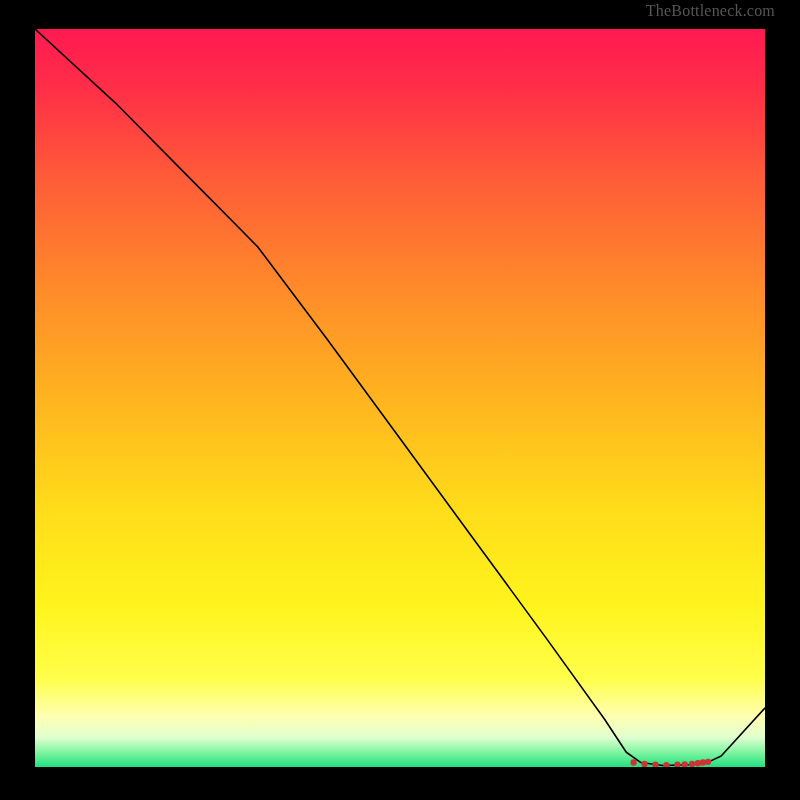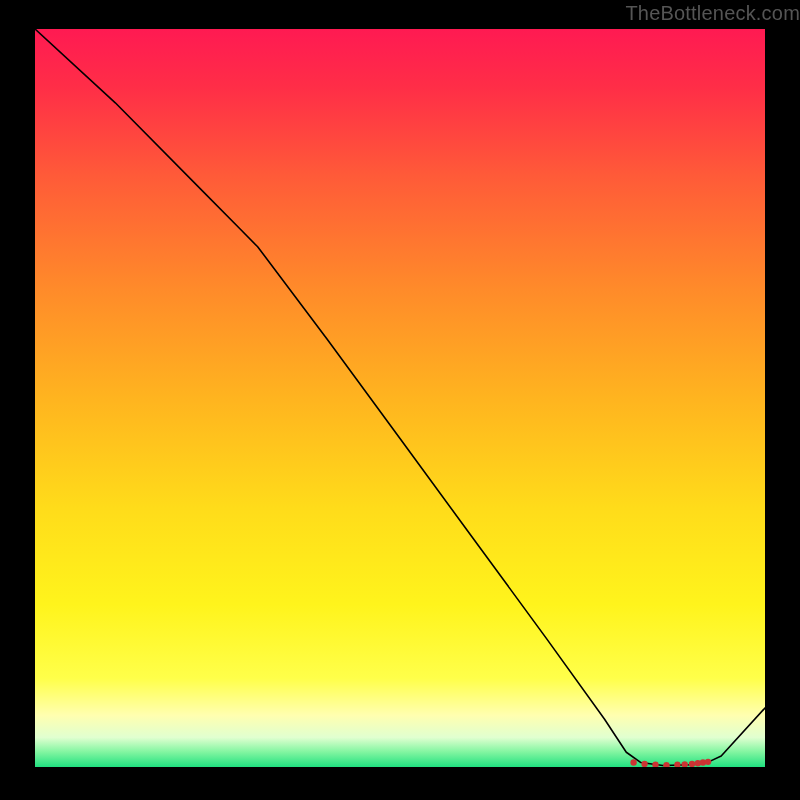--- a/index.html
+++ b/index.html
@@ -13,24 +13,24 @@
   }
   .container {
     position: relative;
     width: 800px;
     height: 800px;
     background: #000;
   }
   .attribution {
     position: absolute;
     top: 2px;
-    right: 0;
+    right: 25px;
     color: #555;
-    font-size: 20px;
-    font-family: Liberation Sans, sans-serif;
+    font-size: 16px;
+    font-family: Liberation Serif, serif;
     letter-spacing: 0.2px;
   }
   .plot-area {
     position: absolute;
     left: 35px;
     top: 29px;
     width: 730px;
     height: 738px;
     overflow: hidden;
   }

